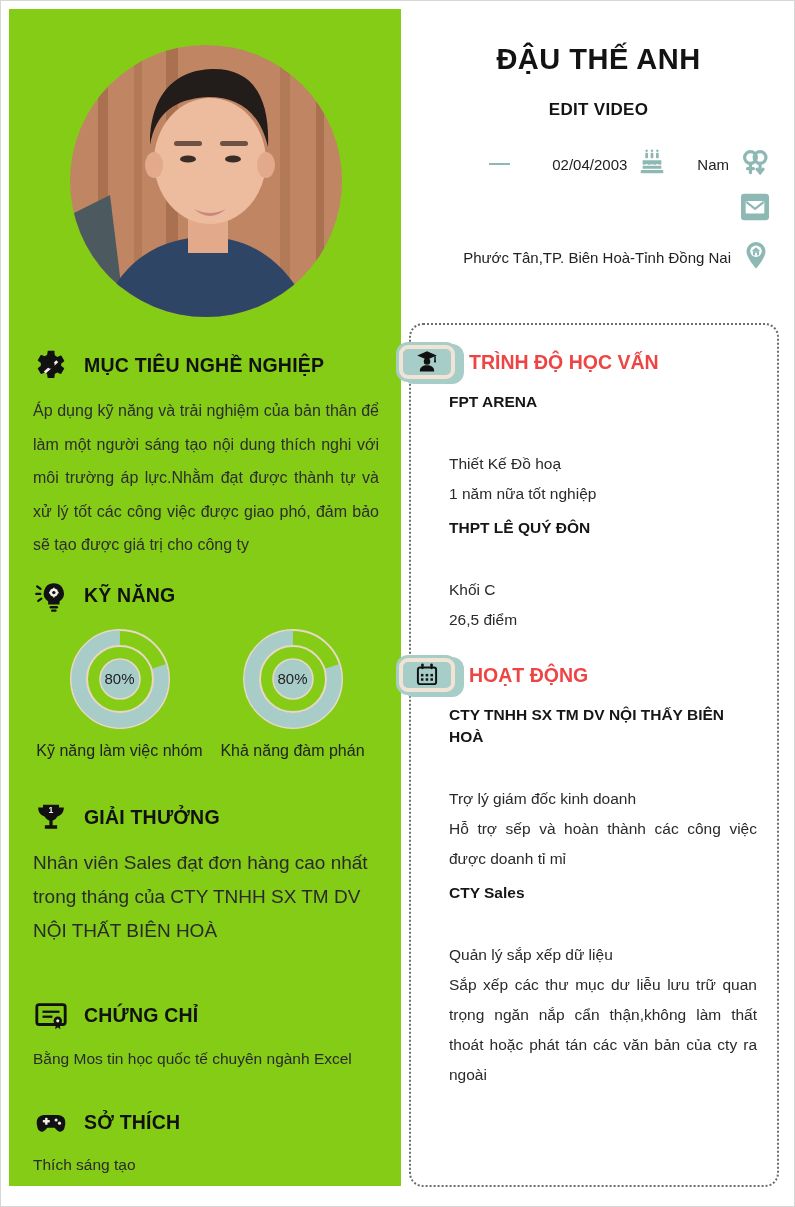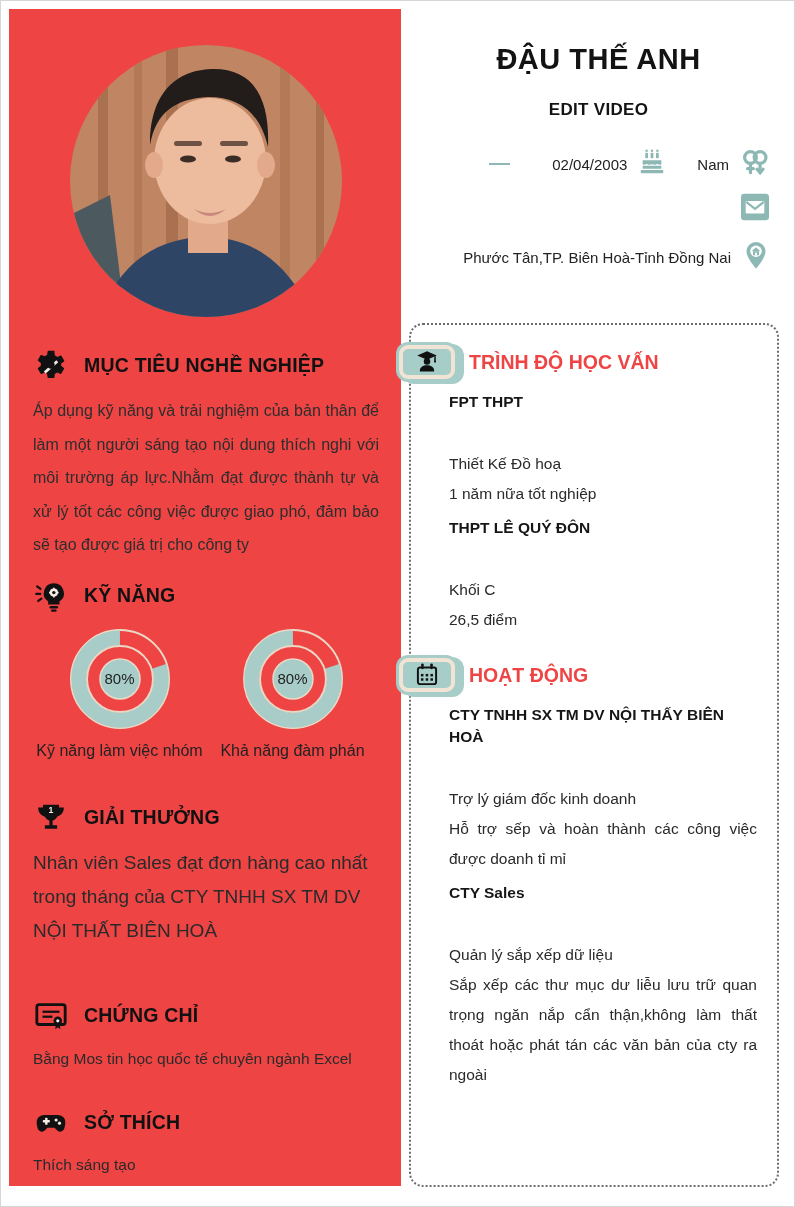--- a/index.html
+++ b/index.html
@@ -2,21 +2,21 @@
 <html><head>
 <meta charset="utf-8">
 <style>
   * { margin:0; padding:0; box-sizing:border-box; }
   html,body { background:#fff; }
   body { font-family:"Liberation Sans","DejaVu Sans",sans-serif; color:#1f1f1f; }
   .page { position:relative; width:795px; height:1207px; background:#fff; border:1px solid #d6d6d6; overflow:hidden; }
 
   
   .left-panel { position:absolute; left:8px; top:8px; width:392px; height:1177px;
-                background:#ef4444; padding:28px 22px 0 24px; }
+                background:#84cc16; padding:28px 22px 0 24px; }
   .photo-wrap { width:272px; height:272px; margin:8px auto 0; border-radius:50%; overflow:hidden; }
   .photo-wrap svg { display:block; }
 
   .sec-head { display:flex; align-items:center; gap:15px; margin-top:30px; }
   .sec-head .ic { width:36px; height:36px; flex:0 0 36px; display:flex; align-items:center; justify-content:center; }
   .sec-head h2 { font-size:19.5px; font-weight:700; color:#111; letter-spacing:.2px; }
 
   .objective-body { margin-top:11px; font-size:16px; line-height:33.5px; text-align:justify; color:#2d2d2d; }
 
   .skills-row { display:flex; margin-top:14px; }
@@ -272,21 +272,21 @@
             <polygon points="12,2 21,6 12,10 3,6" fill="#111"></polygon>
             <line x1="19.4" y1="6.8" x2="19.4" y2="11" stroke="#111" stroke-width="1.4"></line>
             <circle cx="19.4" cy="11.6" r="1" fill="#111"></circle>
             <circle cx="12" cy="11.6" r="3" fill="#111"></circle>
             <path d="M5.4 20c0-3.2 2.9-5 6.6-5s6.6 1.8 6.6 5v.8H5.4z" fill="#111"></path>
           </svg>
         </span>
         <h2>TRÌNH ĐỘ HỌC VẤN</h2>
       </div>
 
-      <p class="entry-name">FPT THPT</p>
+      <p class="entry-name">FPT ARENA</p>
       <div class="entry-desc">
         <p>Thiết Kế Đồ hoạ</p>
         <p>1 năm nữa tốt nghiệp</p>
       </div>
 
       <p class="entry-name">THPT LÊ QUÝ ĐÔN</p>
       <div class="entry-desc">
         <p>Khối C</p>
         <p>26,5 điểm</p>
       </div>

